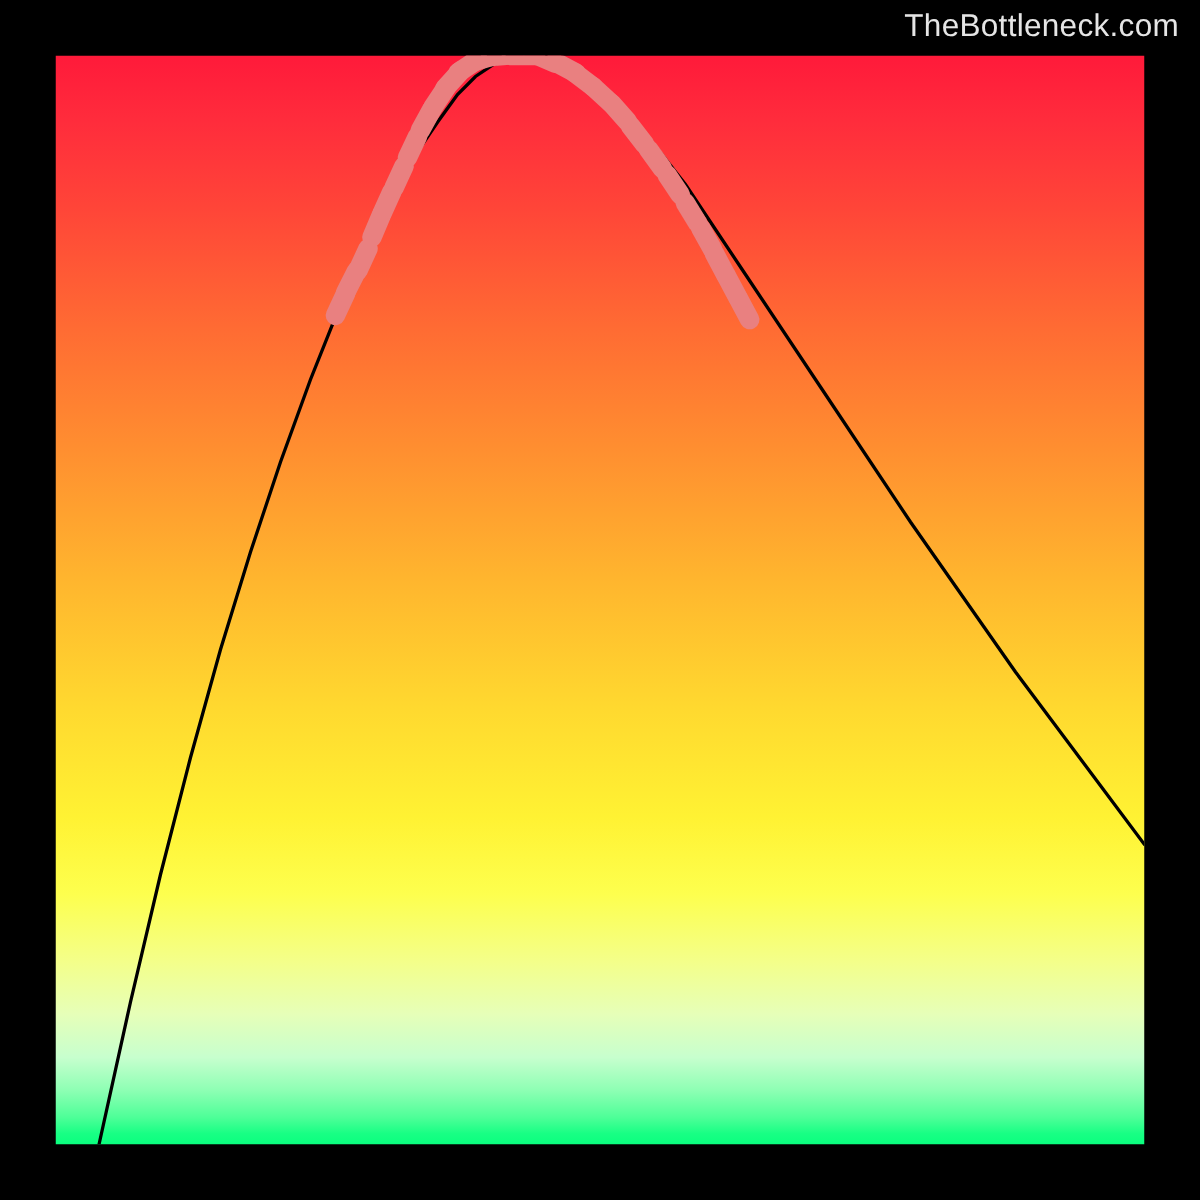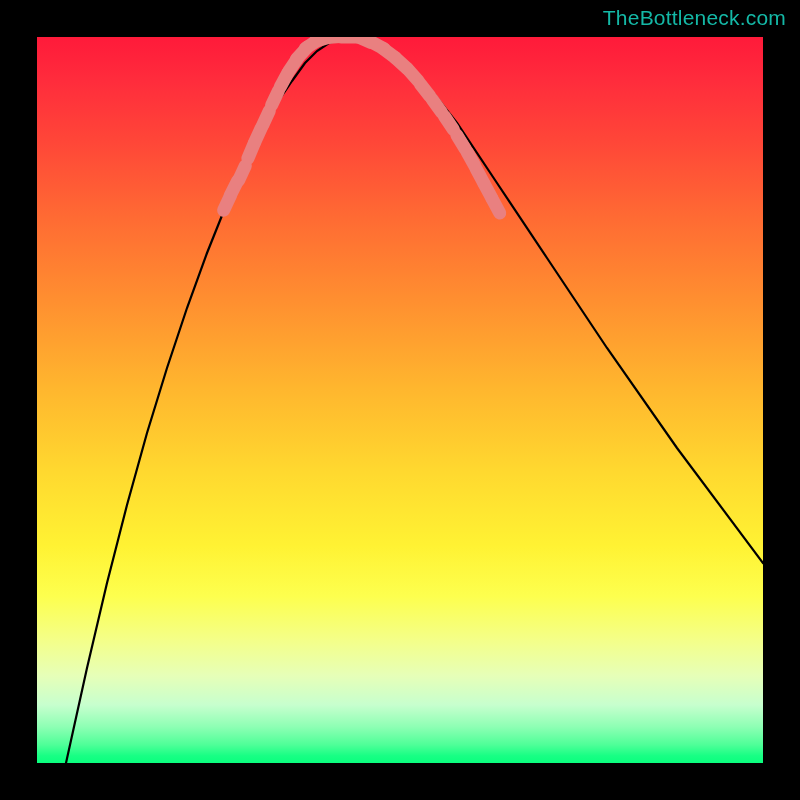--- a/index.html
+++ b/index.html
@@ -49,21 +49,21 @@
       #8effb4 95%,
       #4eff98 97.5%,
       #18ff84 99%,
       #0aff7e 100%
     );
   }
   .watermark {
     position: absolute;
     top: 6px;
     right: 14px;
-    color: #14b8a6;
+    color: #e5e5e5;
     font-size: 21px;
     font-weight: 500;
     letter-spacing: 0.2px;
     font-family: Arial, Helvetica, sans-serif;
   }
   svg.curve {
     position: absolute;
     left: 0;
     top: 0;
     width: 726px;

